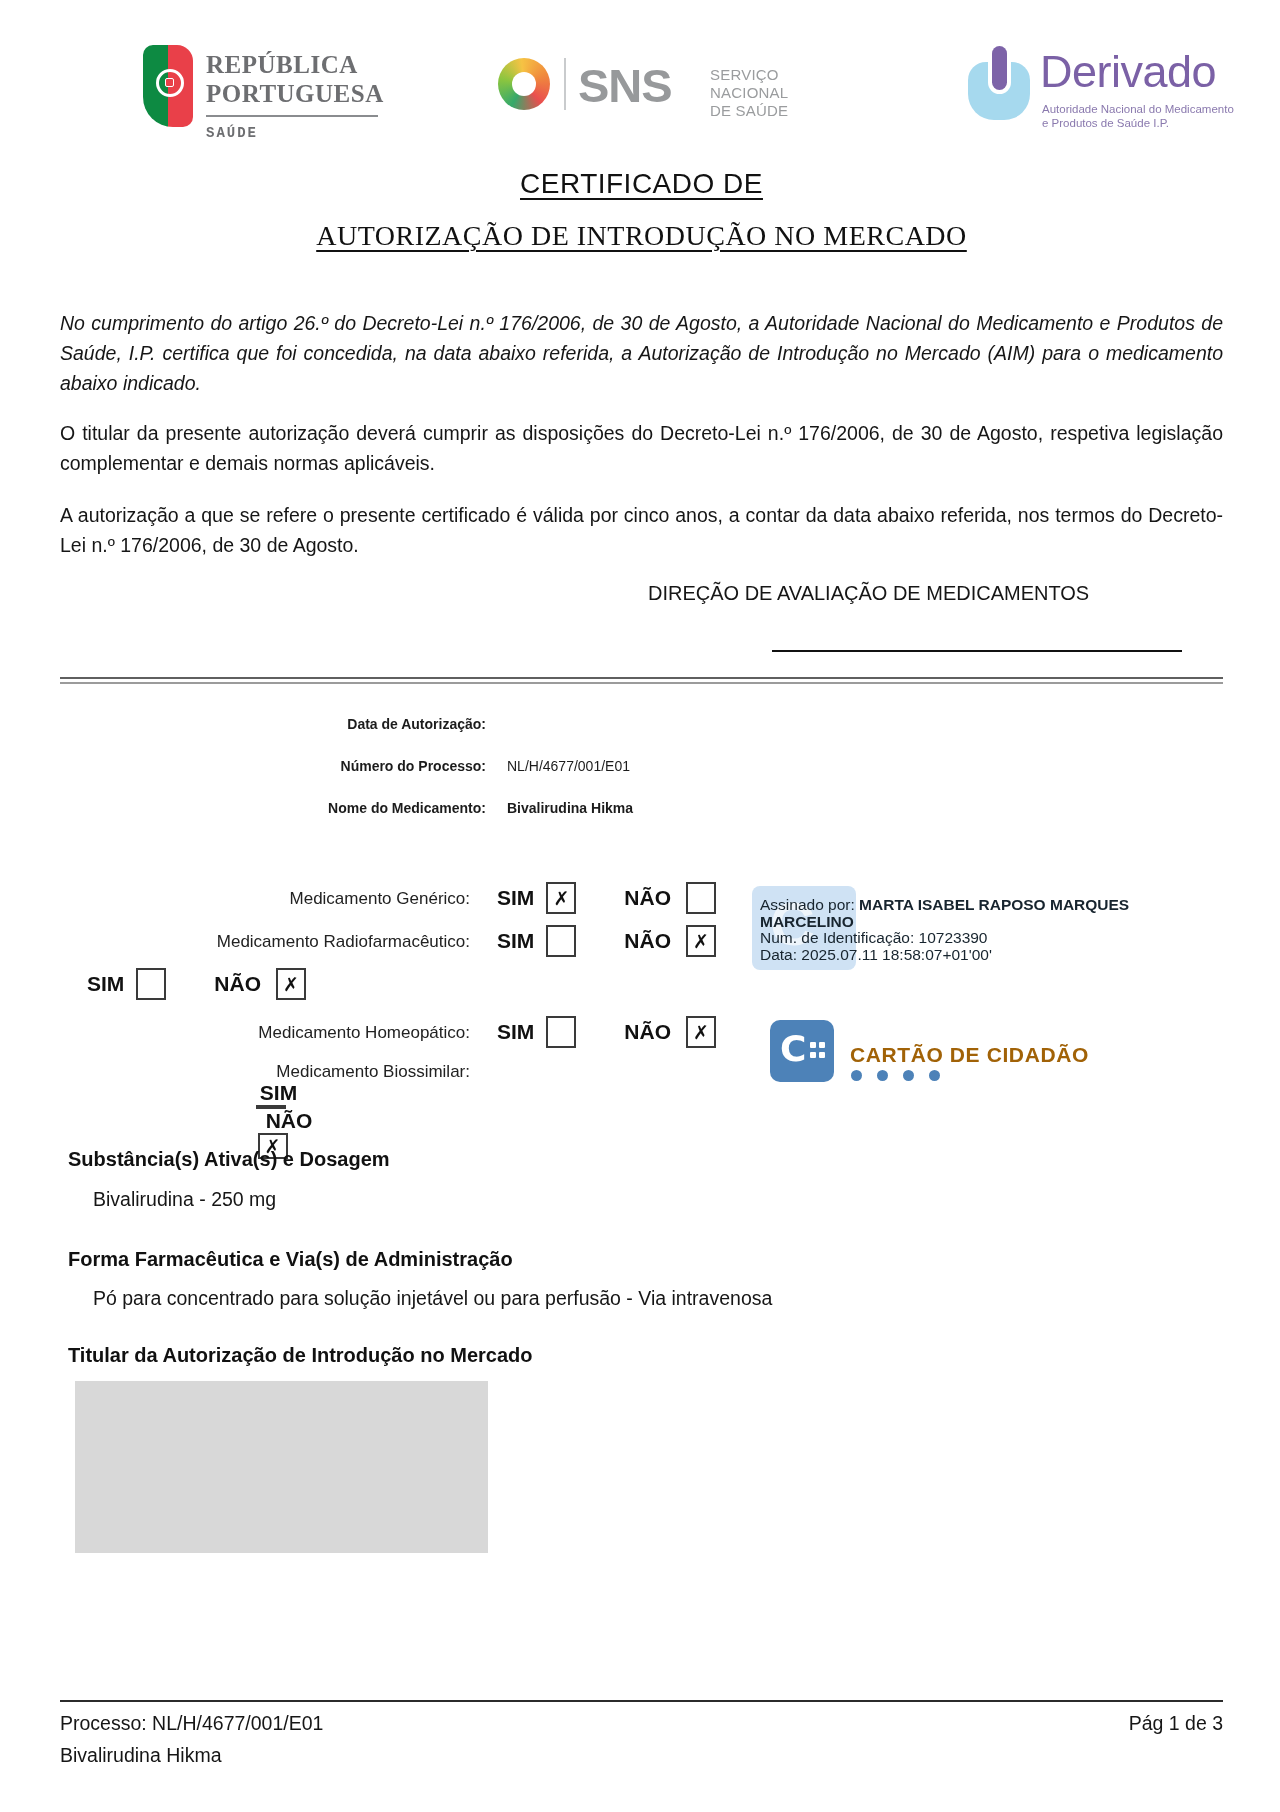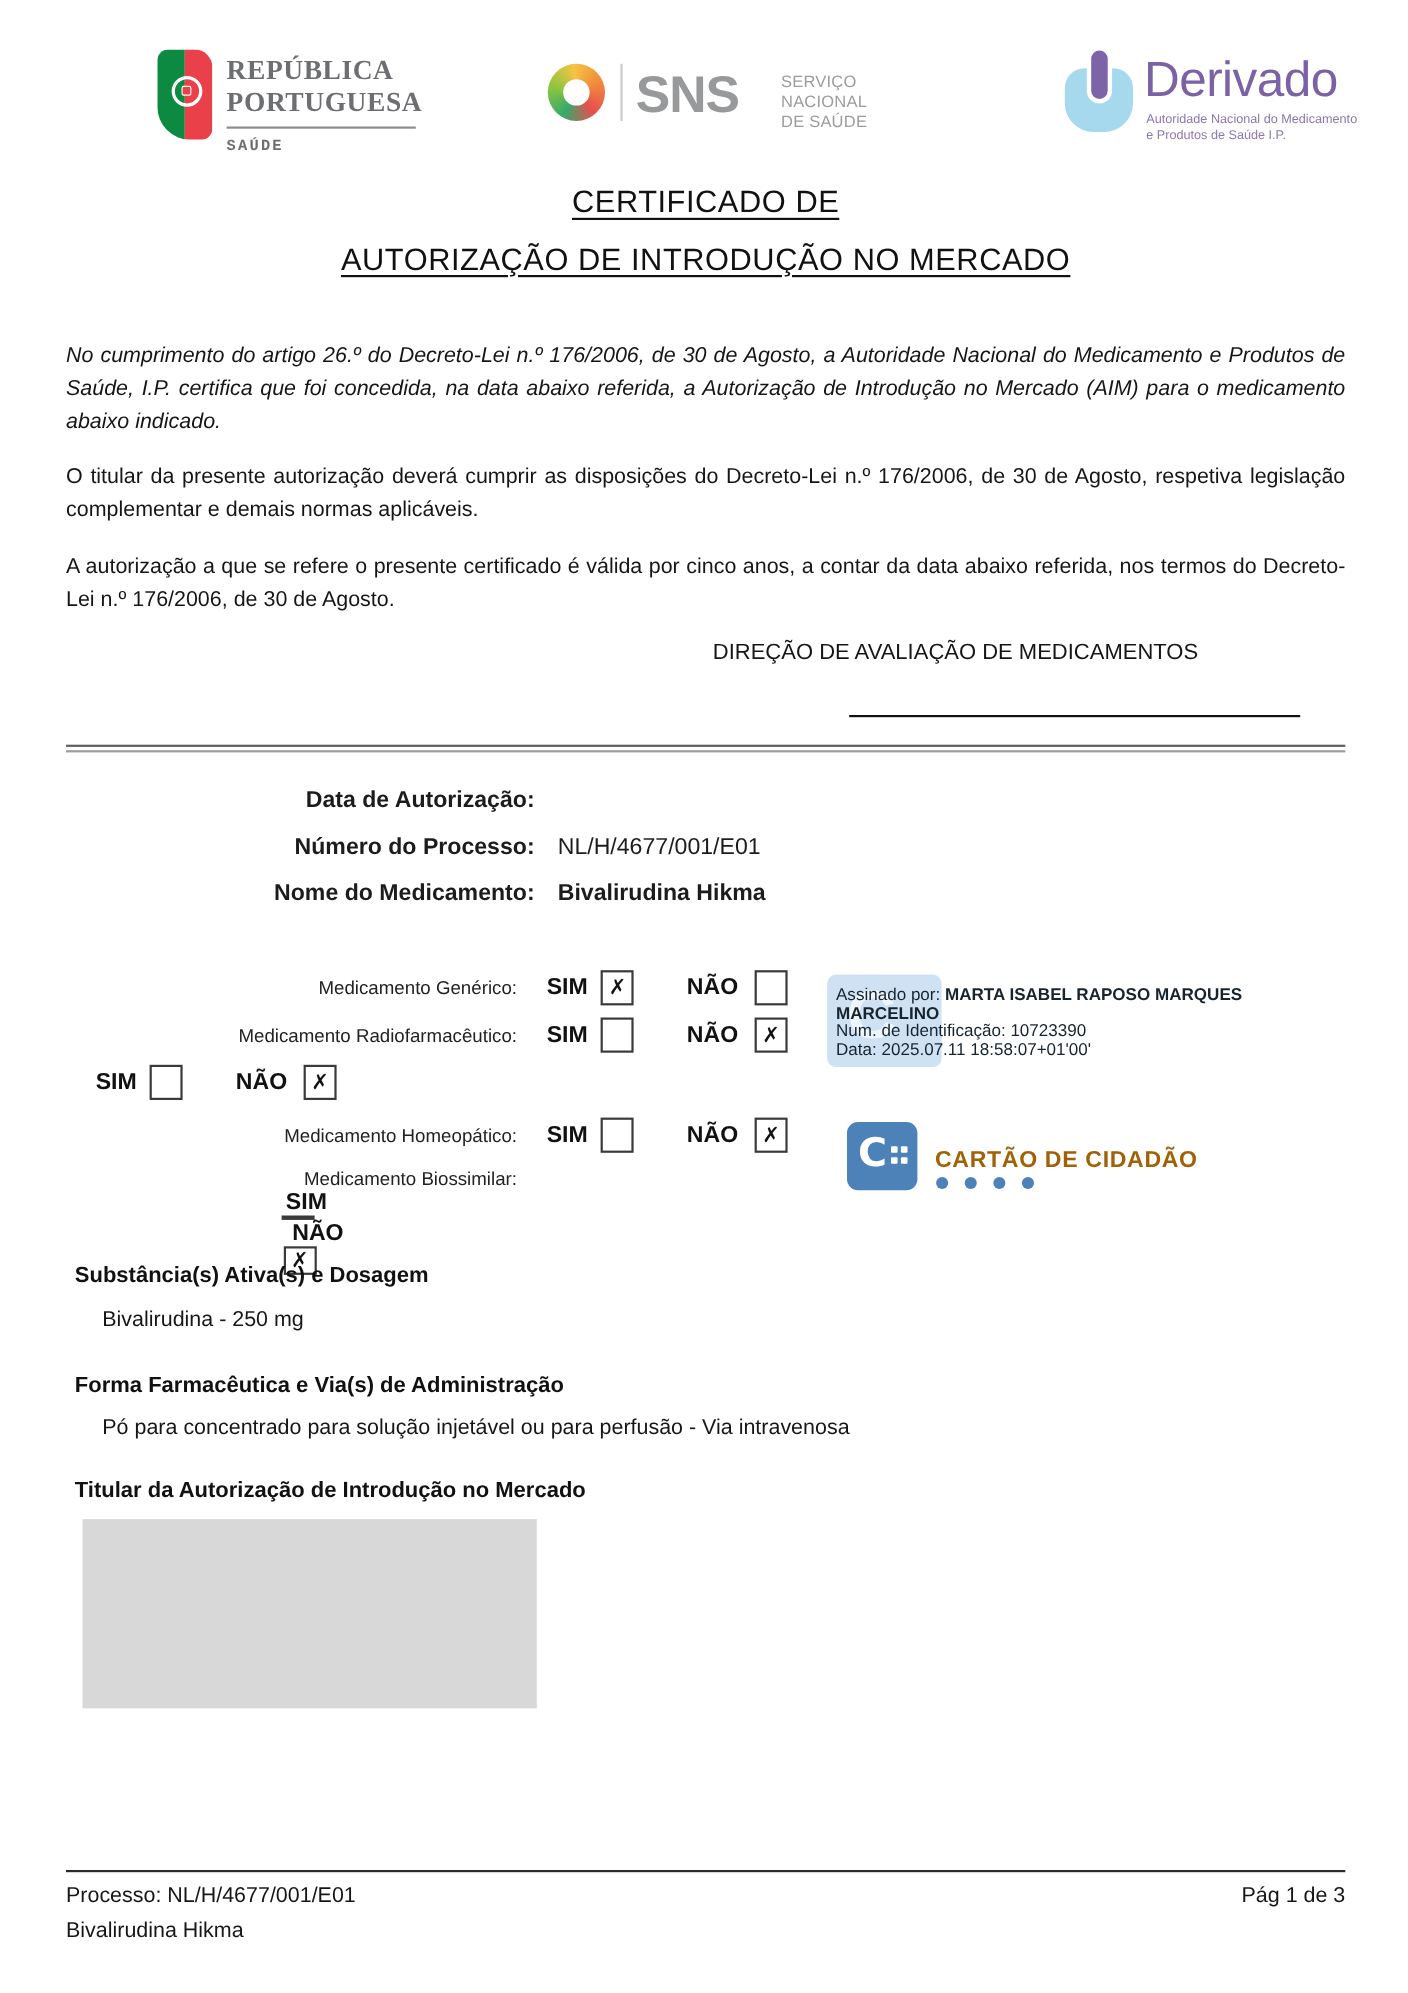--- a/index.html
+++ b/index.html
@@ -29,21 +29,21 @@
   .inf-name{font-size:45px;color:#7b61a6;letter-spacing:-.5px;line-height:48px;}
   .inf-sub{font-size:11.5px;color:#8a79ae;line-height:14px;}
   
   .title{width:1163px;text-align:center;font-size:28px;color:#111;
     text-decoration:underline;text-underline-offset:5px;text-decoration-thickness:2px;letter-spacing:.5px;}
   .para{width:1163px;font-size:19.5px;line-height:30px;text-align:justify;color:#161616;}
   .direcao{font-size:20px;color:#161616;}
   .sig-line{width:410px;height:2px;background:#111;}
   .double-rule{width:1163px;height:3px;border-top:2px solid #5f5f5f;border-bottom:2px solid #9b9b9b;}
   
-  .field{display:flex;font-size:21px;}
+  .field{display:flex;font-size:14px;}
   .field .lbl{width:426px;text-align:right;font-weight:bold;}
   .field .val{margin-left:21px;}
   
   .cbrow{display:flex;align-items:center;left:60px;}
   .cbrow .lbl{width:410px;text-align:right;font-size:17px;color:#222;line-height:19px;}
   .cbword{font-size:21px;font-weight:bold;color:#111;}
   .cbbox{width:26px;height:28px;border:2px solid #3a3a3a;background:#fff;
     display:flex;align-items:center;justify-content:center;
     font-family:"DejaVu Sans",sans-serif;font-size:19px;font-style:italic;color:#111;}
   
@@ -105,21 +105,21 @@
       <div class="inf-pill"></div>
     </div>
     <div class="inf-name abs" style="left:72px;top:2px;">Derivado</div>
     <div class="inf-sub abs" style="left:74px;top:56px;">
       <div>Autoridade Nacional do Medicamento</div>
       <div>e Produtos de Saúde I.P.</div>
     </div>
   </div>
 
   <div class="abs title" style="left:60px;top:168px;">CERTIFICADO DE</div>
-  <div class="abs title" style="left:60px;top:220px;">AUTORIZAÇÃO DE INTRODUÇÃO NO MERCADO</div>
+  <div class="abs title" style="left:60px;top:220px;font-family:Liberation Serif, serif;">AUTORIZAÇÃO DE INTRODUÇÃO NO MERCADO</div>
 
   <div class="abs para" style="left:60px;top:308px;font-style:italic;">No cumprimento do artigo 26.º do Decreto-Lei n.º 176/2006, de 30 de Agosto, a Autoridade Nacional do Medicamento e Produtos de Saúde, I.P. certifica que foi concedida, na data abaixo referida, a Autorização de Introdução no Mercado (AIM) para o medicamento abaixo indicado.</div>
   <div class="abs para" style="left:60px;top:418px;">O titular da presente autorização deverá cumprir as disposições do Decreto-Lei n.º 176/2006, de 30 de Agosto, respetiva legislação complementar e demais normas aplicáveis.</div>
   <div class="abs para" style="left:60px;top:500px;">A autorização a que se refere o presente certificado é válida por cinco anos, a contar da data abaixo referida, nos termos do Decreto-Lei n.º 176/2006, de 30 de Agosto.</div>
 
   <div class="abs direcao" style="left:648px;top:582px;">DIREÇÃO DE AVALIAÇÃO DE MEDICAMENTOS</div>
   <div class="abs sig-line" style="left:772px;top:650px;"></div>
   <div class="abs double-rule" style="left:60px;top:677px;"></div>
 
   <div class="abs field" style="left:60px;top:716px;">

